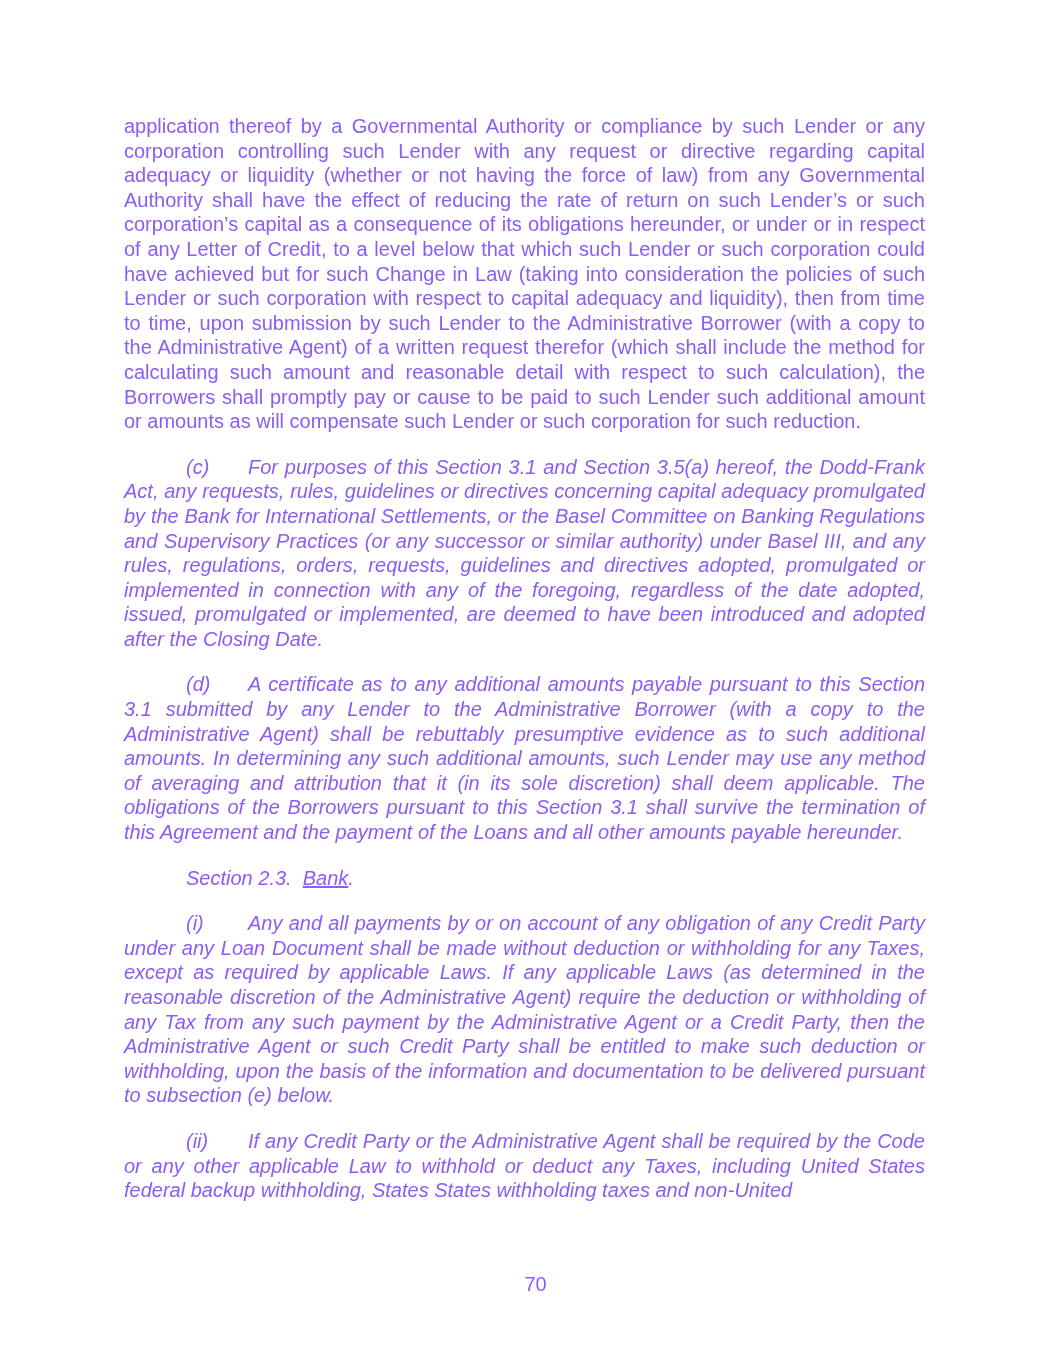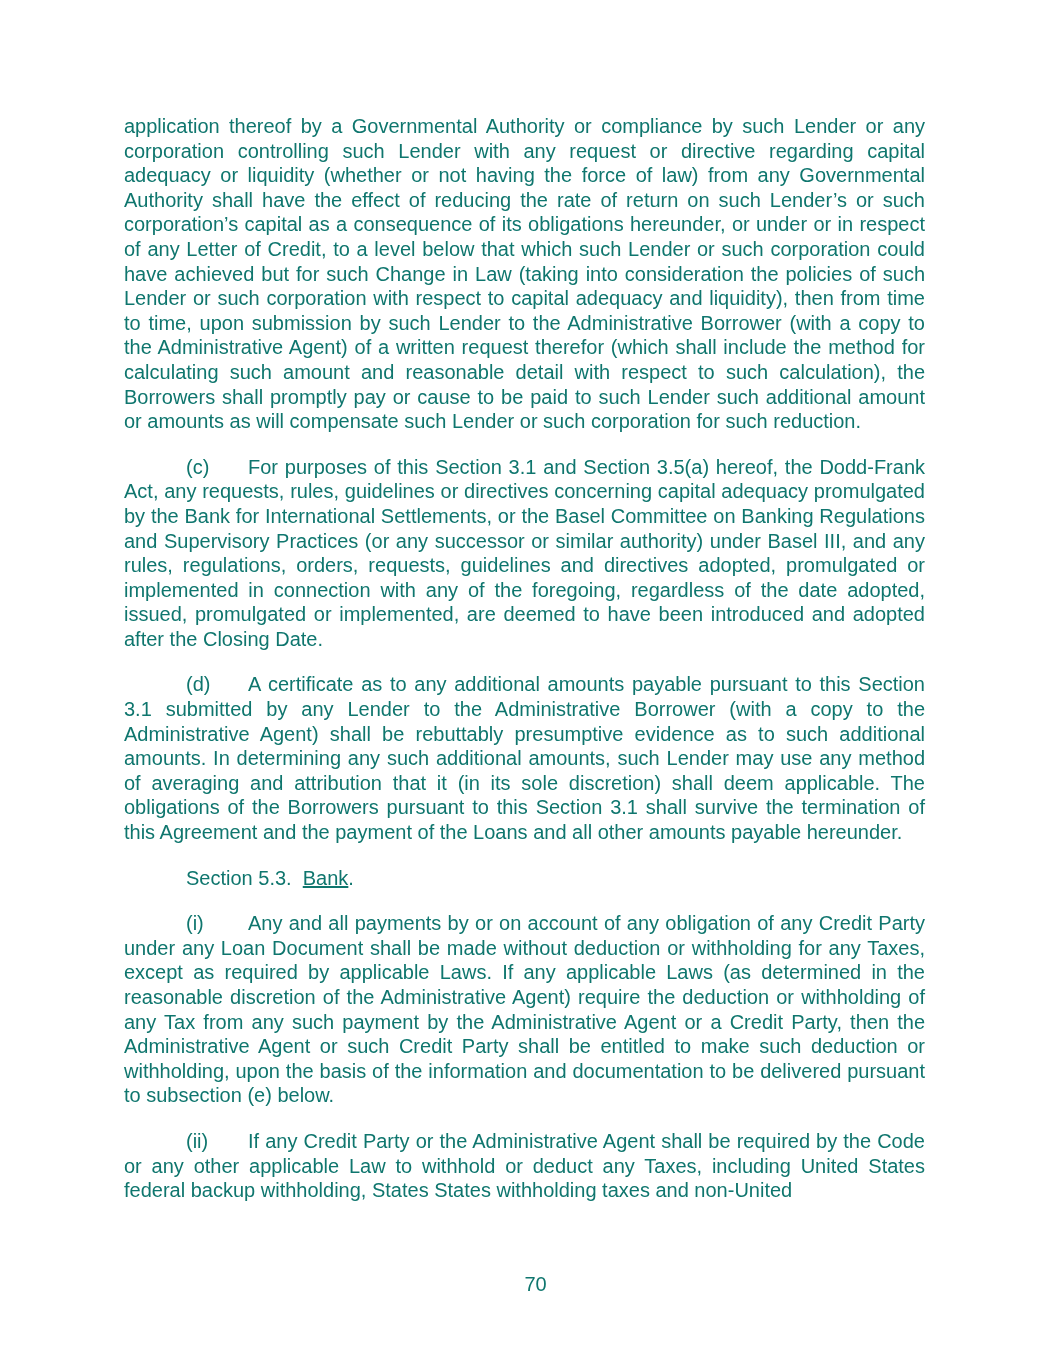--- a/index.html
+++ b/index.html
@@ -5,39 +5,40 @@
   html, body {
     margin: 0;
     padding: 0;
     background: #ffffff;
   }
   .page {
     position: relative;
     width: 1055px;
     height: 1365px;
     background: #ffffff;
-    color: #0f766e;
+    color: #8b5cf6;
     font-family: "Liberation Sans", "DejaVu Sans", sans-serif;
     overflow: hidden;
   }
   .doc {
     position: absolute;
     left: 124px;
     top: 114px;
     width: 801px;
     font-size: 20px;
     line-height: 24.6px;
     text-align: justify;
   }
   .para {
     margin: 0 0 21px 0;
   }
   
   .ind {
     text-indent: 62px;
+    font-style: italic;
   }
   
   .plabel {
     display: inline-block;
     width: 62px;
     text-indent: 0;
     text-align: left;
   }
   
   .sub {
@@ -63,21 +64,21 @@
 
 <div class="page">
   <div class="doc">
 
     <p class="para"><span>application thereof by a Governmental Authority or compliance by such Lender or any corporation controlling such Lender with any request or directive regarding capital adequacy or liquidity (whether or not having the force of law) from any Governmental Authority shall have the effect of reducing the rate of return on such Lender’s or such corporation’s capital as a consequence of its obligations hereunder, or under or in respect of any Letter of Credit, to a level below that which such Lender or such corporation could have achieved but for such Change in Law (taking into consideration the policies of such Lender or such corporation with respect to capital adequacy and liquidity), then from time to time, upon submission by such Lender to the Administrative Borrower (with a copy to the Administrative Agent) of a written request therefor (which shall include the method for calculating such amount and reasonable detail with respect to such calculation), the Borrowers shall promptly pay or cause to be paid to such Lender such additional amount or amounts as will compensate such Lender or such corporation for such reduction.</span></p>
 
     <p class="para ind"><span class="plabel">(c)</span><span>For purposes of this Section 3.1 and Section 3.5(a) hereof, the Dodd-Frank Act, any requests, rules, guidelines or directives concerning capital adequacy promulgated by the Bank for International Settlements, or the Basel Committee on Banking Regulations and Supervisory Practices (or any successor or similar authority) under Basel III, and any rules, regulations, orders, requests, guidelines and directives adopted, promulgated or implemented in connection with any of the foregoing, regardless of the date adopted, issued, promulgated or implemented, are deemed to have been introduced and adopted after the Closing Date.</span></p>
 
     <p class="para ind"><span class="plabel">(d)</span><span>A certificate as to any additional amounts payable pursuant to this Section 3.1 submitted by any Lender to the Administrative Borrower (with a copy to the Administrative Agent) shall be rebuttably presumptive evidence as to such additional amounts.  In determining any such additional amounts, such Lender may use any method of averaging and attribution that it (in its sole discretion) shall deem applicable.  The obligations of the Borrowers pursuant to this Section 3.1 shall survive the termination of this Agreement and the payment of the Loans and all other amounts payable hereunder.</span></p>
 
-    <p class="para ind heading-line"><span>Section 5.3.</span>&nbsp;&nbsp;<span class="u">Bank</span><span>.</span></p>
+    <p class="para ind heading-line"><span>Section 2.3.</span>&nbsp;&nbsp;<span class="u">Bank</span><span>.</span></p>
 
 
     <p class="para ind sub"><span class="plabel">(i)</span><span>Any and all payments by or on account of any obligation of any Credit Party under any Loan Document shall be made without deduction or withholding for any Taxes, except as required by applicable Laws.  If any applicable Laws (as determined in the reasonable discretion of the Administrative Agent) require the deduction or withholding of any Tax from any such payment by the Administrative Agent or a Credit Party, then the Administrative Agent or such Credit Party shall be entitled to make such deduction or withholding, upon the basis of the information and documentation to be delivered pursuant to subsection (e) below.</span></p>
 
     <p class="para ind sub"><span class="plabel">(ii)</span><span>If any Credit Party or the Administrative Agent shall be required by the Code or any other applicable Law to withhold or deduct any Taxes, including United States federal backup withholding, States States withholding taxes and non-United</span></p>
 
   </div>
 
   <div class="pagenum">70</div>
 </div>

